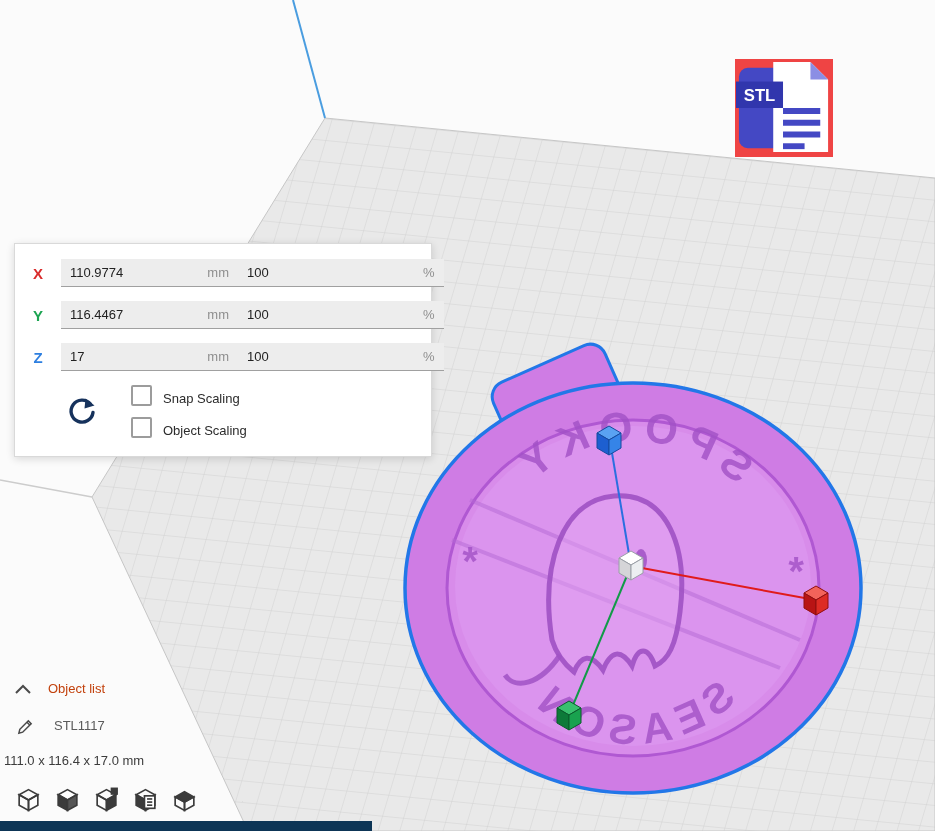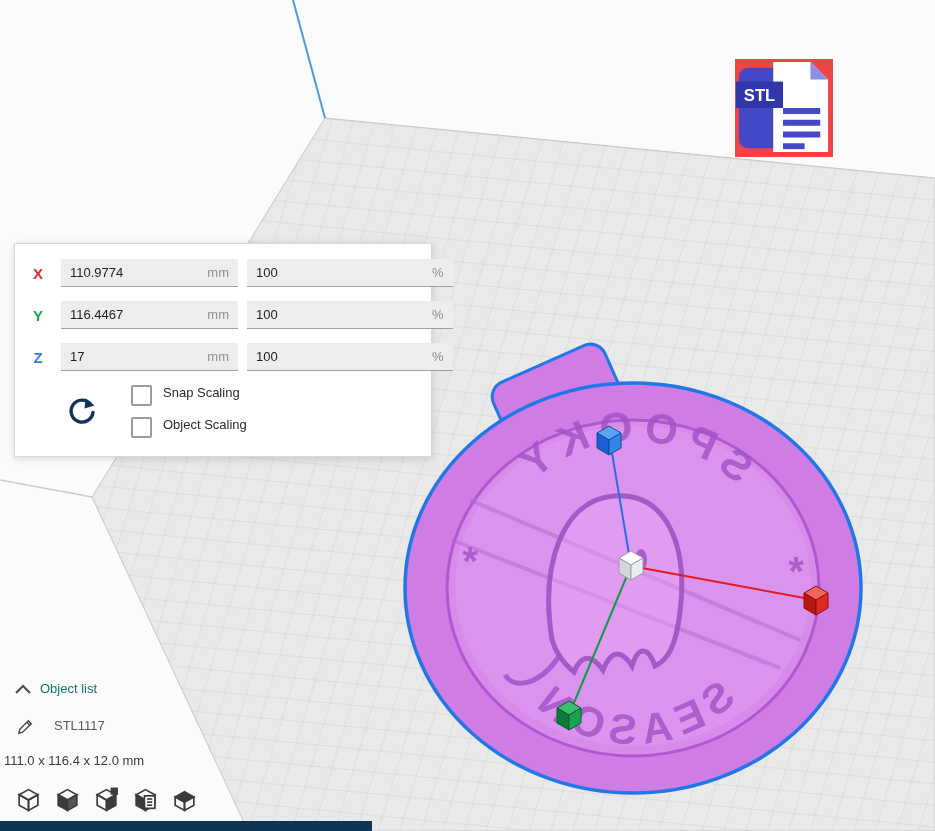--- a/index.html
+++ b/index.html
@@ -9,34 +9,34 @@
 
   
   .scale-panel{position:absolute;left:14px;top:243px;width:416px;background:#ffffff;
     border:1px solid #d9d9d9;box-shadow:0 2px 8px rgba(0,0,0,.14);padding:15px 0 18px;z-index:6;}
   .axis-row{display:flex;align-items:center;margin:0 2px 14px 0;}
   .axis-label{width:46px;text-align:center;font-size:15px;font-weight:bold;flex:0 0 46px;}
   .axis-x .axis-label{color:#d92b2b;}
   .axis-y .axis-label{color:#1ca452;}
   .axis-z .axis-label{color:#2d7fe0;}
   .field{display:flex;align-items:center;background:#ededed;border-bottom:1px solid #a0a0a0;height:27px;}
-  .field.value{width:177px;margin-right:9px;}
+  .field.value{width:177px;}
   .field.percent{width:216px;}
   .field input{border:none;background:transparent;flex:1;min-width:0;outline:none;
     font:13px "Liberation Sans",sans-serif;color:#222;padding:0 0 0 9px;}
   .field .unit{color:#8f8f8f;font-size:13px;padding-right:9px;}
   .panel-options{display:flex;align-items:center;margin-top:14px;}
   .reset-btn{margin-left:50px;margin-right:32px;width:34px;height:34px;cursor:pointer;background:none;border:none;padding:0;}
   .checks{display:flex;flex-direction:column;gap:11px;}
-  .check-row{display:flex;align-items:flex-start;gap:11px;font-size:13px;color:#2b2b2b;cursor:pointer;}
+  .check-row{display:flex;align-items:flex-end;gap:11px;font-size:13px;color:#2b2b2b;cursor:pointer;}
   .checkbox{width:17px;height:17px;border:2px solid #9c9c9c;border-radius:2px;background:#fff;flex:0 0 17px;}
 
   
-  .object-list-row{position:absolute;left:14px;top:681px;display:flex;align-items:center;gap:8px;
-    color:#0f766e;font-size:13px;z-index:6;cursor:pointer;}
+  .object-list-row{position:absolute;left:14px;top:681px;display:flex;align-items:center;gap:16px;
+    color:#c2410c;font-size:13px;z-index:6;cursor:pointer;}
   .object-name-row{position:absolute;left:17px;top:718px;display:flex;align-items:flex-start;gap:20px;
     color:#5a5a5a;font-size:13px;z-index:6;cursor:pointer;}
   .dimensions{position:absolute;left:4px;top:753px;color:#3c3c3c;font-size:13px;z-index:6;}
   .toolbar{position:absolute;left:14px;top:786px;display:flex;gap:11px;z-index:6;}
   .tool-btn{width:28px;height:30px;background:none;border:none;padding:0;cursor:pointer;}
   .bottom-bar{position:absolute;left:0;top:821px;width:372px;height:10px;background:#0d3556;z-index:7;}
 
   
   .stl-icon{position:absolute;left:735px;top:59px;width:98px;height:98px;background:#ef4444;
     z-index:5;display:flex;align-items:center;justify-content:center;cursor:pointer;}
@@ -208,21 +208,21 @@
   </div>
 
   <div class="object-name-row">
     <svg width="17" height="17" viewBox="0 0 18 18">
       <path d="M2,16 L3,12 L12,3 L15,6 L6,15 Z" fill="none" stroke="#4a4a4a" stroke-width="1.6"></path>
       <line x1="10.5" y1="4.5" x2="13.5" y2="7.5" stroke="#4a4a4a" stroke-width="1.6"></line>
     </svg>
     <span>STL1117</span>
   </div>
 
-  <div class="dimensions">111.0 x 116.4 x 12.0 mm</div>
+  <div class="dimensions">111.0 x 116.4 x 17.0 mm</div>
 
   <div class="toolbar">
     <button class="tool-btn">
       <svg width="27" height="28" viewBox="0 0 26 26" fill="none" stroke="#3b3b3b" stroke-width="1.6">
         <polygon points="13,3 22,8 13,13 4,8"></polygon>
           <polygon points="4,8 13,13 13,23 4,18"></polygon>
           <polygon points="22,8 13,13 13,23 22,18"></polygon>
       </svg>
     </button>
     <button class="tool-btn">

